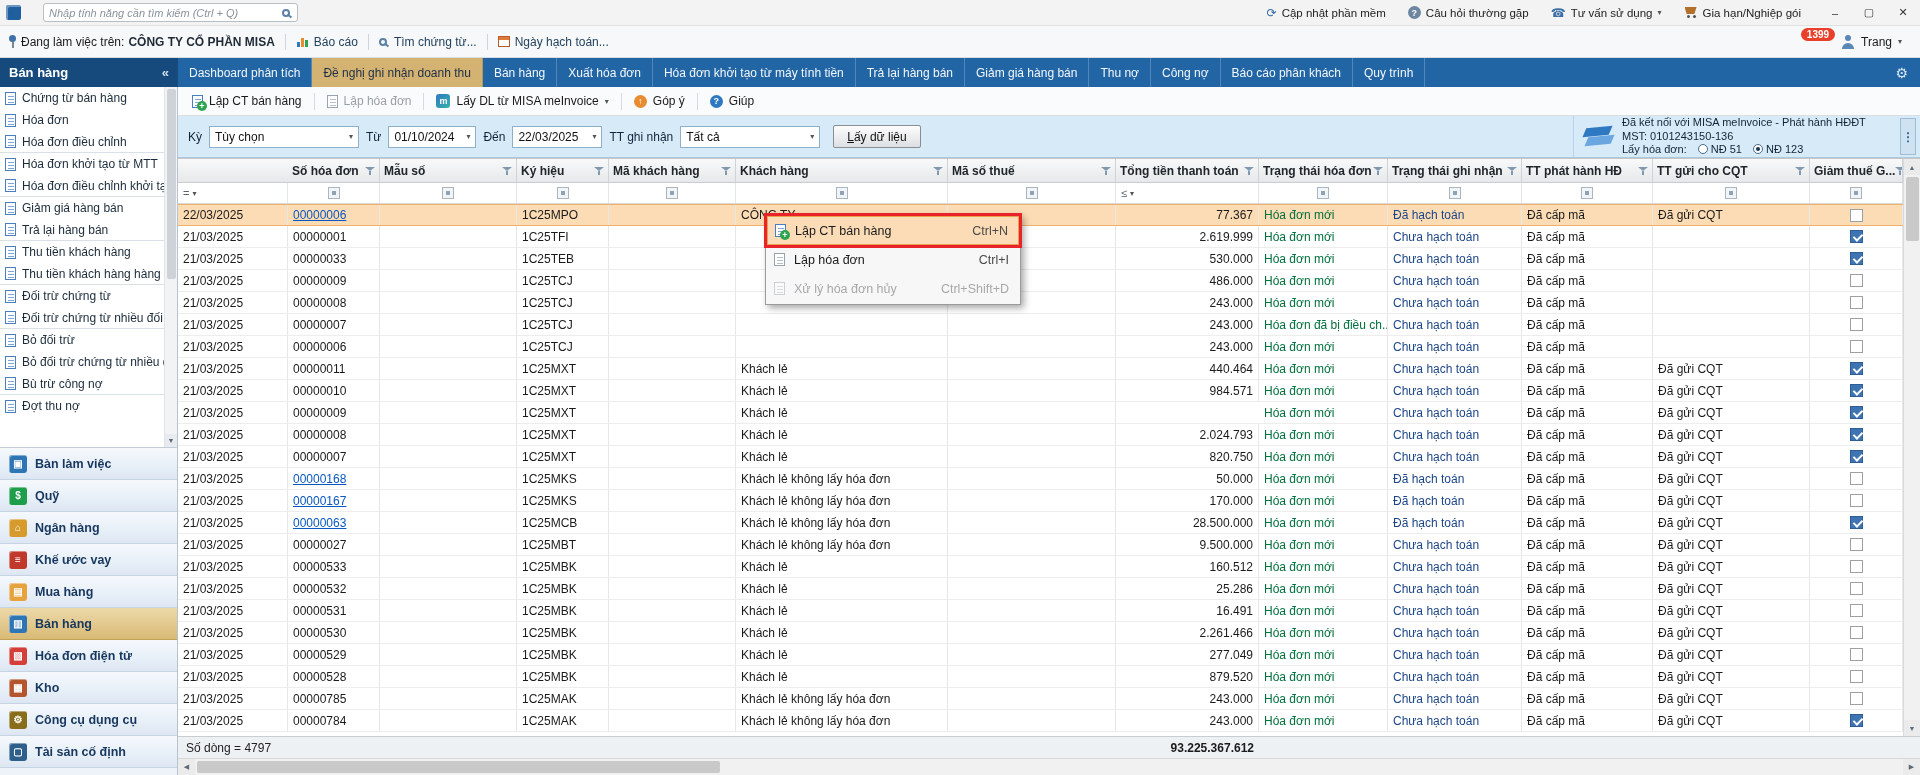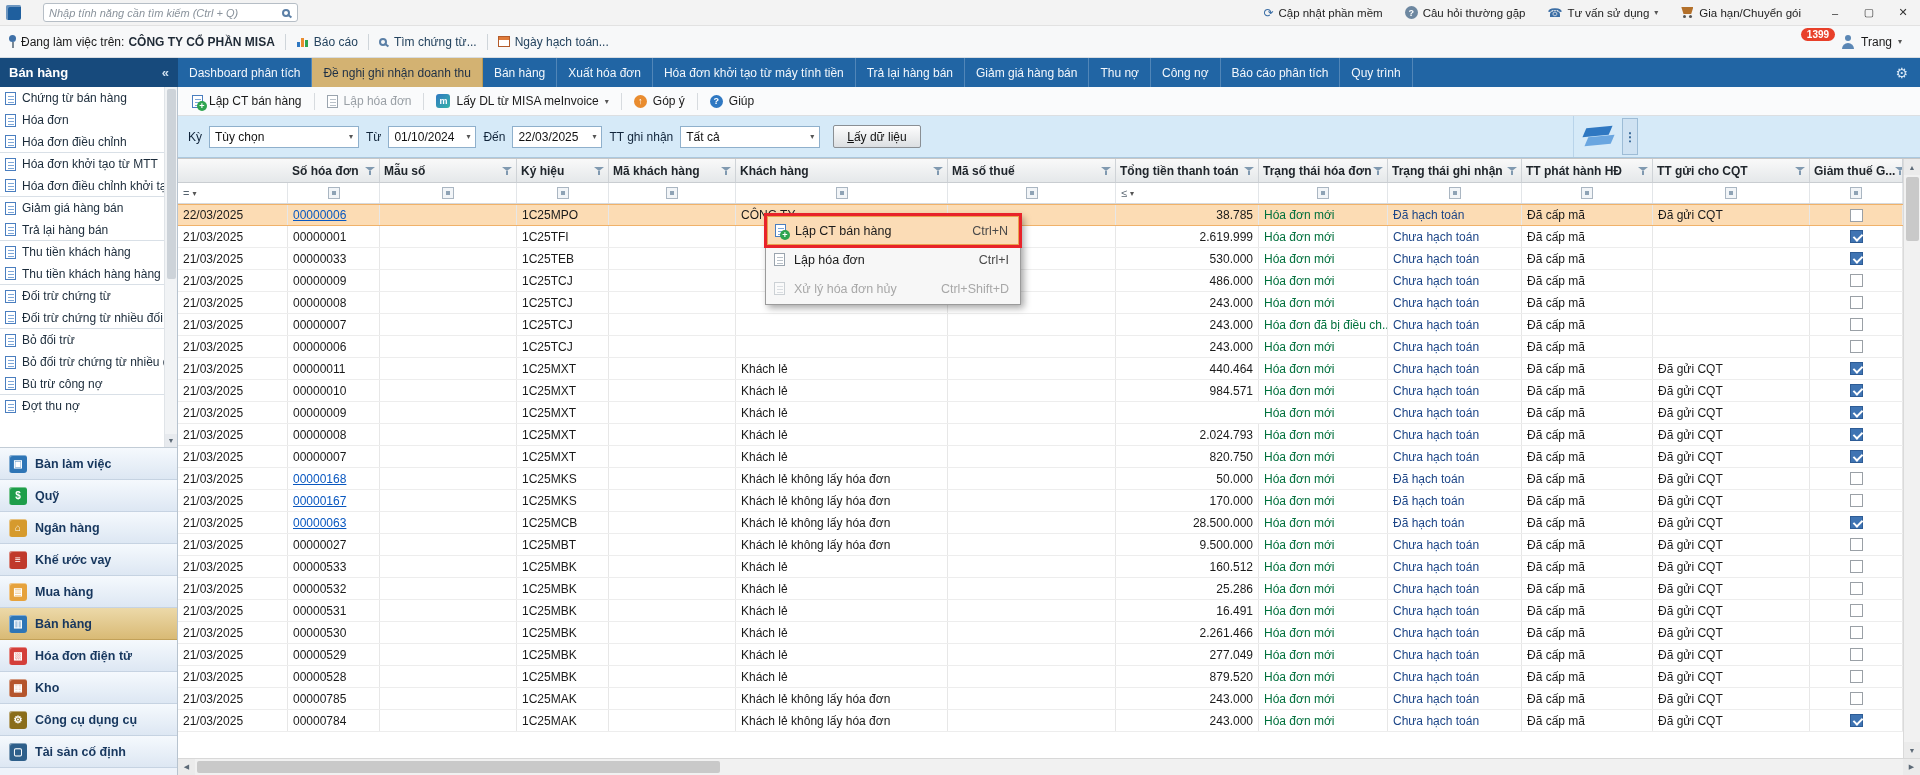--- a/index.html
+++ b/index.html
@@ -178,21 +178,21 @@
           <span class="ic ic-circle grayblue">?</span>
           <span>Câu hỏi thường gặp</span>
         </div>
         <div class="menu-item">
           <span class="ic tx-ic">☎</span>
           <span>Tư vấn sử dụng</span>
           <span class="caret">▾</span>
         </div>
         <div class="menu-item">
           <span class="ic ic-cart"></span>
-          <span>Gia hạn/Chuyển gói</span>
+          <span>Gia hạn/Nghiệp gói</span>
         </div>
       </div>
     <div class="win-controls">
       <span class="win-btn">–</span>
       <span class="win-btn">▢</span>
       <span class="win-btn">✕</span>
     </div>
   </div>
 
   <div class="workbar">
@@ -236,21 +236,21 @@
     <div class="tab-strip">
         <div class="tab">Dashboard phân tích</div>
         <div class="tab active">Đề nghị ghi nhận doanh thu</div>
         <div class="tab">Bán hàng</div>
         <div class="tab">Xuất hóa đơn</div>
         <div class="tab">Hóa đơn khởi tạo từ máy tính tiền</div>
         <div class="tab">Trả lại hàng bán</div>
         <div class="tab">Giảm giá hàng bán</div>
         <div class="tab">Thu nợ</div>
         <div class="tab">Công nợ</div>
-        <div class="tab">Báo cáo phân tích</div>
+        <div class="tab">Báo cáo phân khách</div>
         <div class="tab">Quy trình</div>
       </div>
     <div class="tab-gear">⚙</div>
   </div>
 
   <div class="content">
 
     <div class="sidebar">
       <div class="side-list">
         <div class="side-item">
@@ -409,20 +409,29 @@
         </div>
         <span class="flabel">TT ghi nhận</span>
         <div class="fselect" style="width:140px">
           <span>Tất cả</span>
           <span class="caret">▾</span>
         </div>
         <button class="load-btn">Lấy dữ liệu</button>
 
         <div class="meinvoice-panel">
           <span class="ic ic-layers"></span>
+          <div class="mi-lines">
+            <div>Đã kết nối với MISA meInvoice - Phát hành HĐĐT</div>
+            <div>MST: 0101243150-136</div>
+            <div>
+              <span>Lấy hóa đơn:</span>
+              <span class="radio"></span><span>NĐ 51</span>
+              <span class="radio sel"></span><span>NĐ 123</span>
+            </div>
+          </div>
           <div class="dots-btn">⋮</div>
         </div>
       </div>
 
       <div class="grid">
         <div class="grid-cols">
           <div class="thead">
               <div class="th" style="width: 110px; margin-top: 32px;">
                 <span>Ngày hóa đơn</span>
                 <span class="funnel"></span>
@@ -523,21 +532,21 @@
               <div class="row selected">
                 <div class="cell" style="width: 110px;">22/03/2025</div>
                 <div class="cell" style="width: 92px;">
                   <span class="link">00000006</span>
                 </div>
                 <div class="cell" style="width: 137px;"></div>
                 <div class="cell" style="width: 92px;">1C25MPO</div>
                 <div class="cell" style="width: 127px;"></div>
                 <div class="cell" style="width: 212px;">CÔNG TY</div>
                 <div class="cell" style="width: 168px;"></div>
-                <div class="cell amount" style="width: 143px;">38.785</div>
+                <div class="cell amount" style="width: 143px;">77.367</div>
                 <div class="cell" style="width: 129px;">
                   <span class="inv-status">Hóa đơn mới</span>
                 </div>
                 <div class="cell" style="width: 134px;">
                   <span class="rec-status">Đã hạch toán</span>
                 </div>
                 <div class="cell" style="width: 131px;">Đã cấp mã</div>
                 <div class="cell" style="width: 157px;">Đã gửi CQT</div>
                 <div class="cell last">
                   <span class="cb"></span>
@@ -1034,20 +1043,24 @@
               </div>
             </div>
         </div>
         <div class="vscroll">
           <div class="vs-btn">▲</div>
           <div class="vs-thumb"></div>
           <div class="vs-btn bottom">▼</div>
         </div>
       </div>
 
+      <div class="grid-footer">
+        <span>Số dòng = 4797</span>
+        <span class="footer-total">93.225.367.612</span>
+      </div>
       <div class="hscroll">
         <div class="hs-btn left">◀</div>
         <div class="hs-thumb"></div>
         <div class="hs-btn right">▶</div>
       </div>
     </div>
   </div>
 
   <div class="ctx-menu">
       <div class="ctx-item hl">

